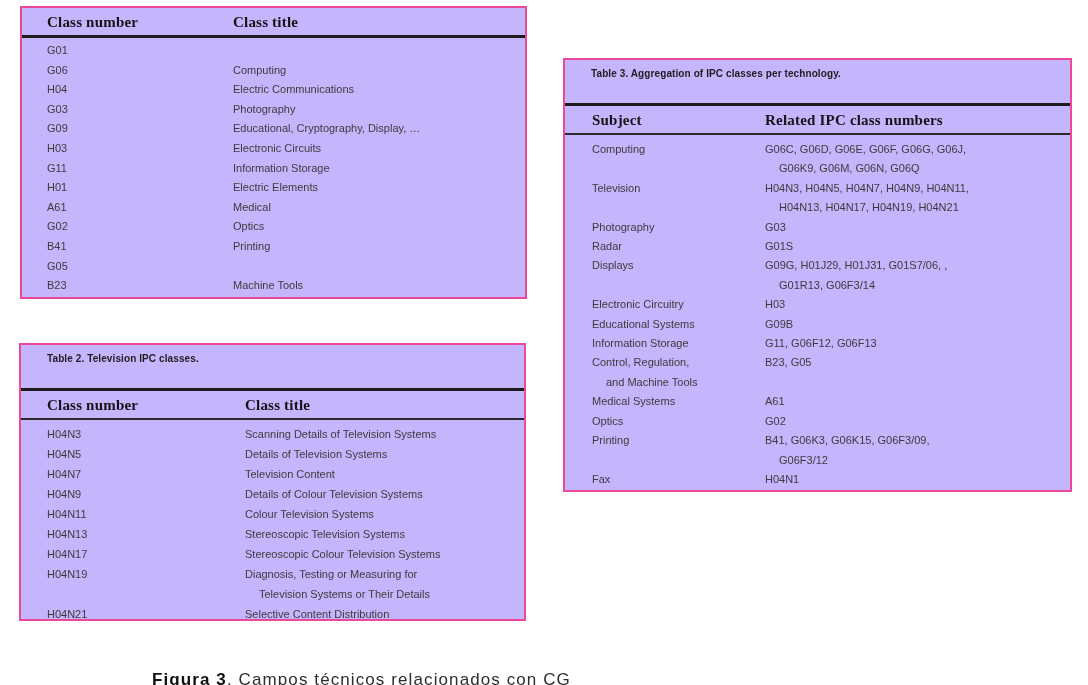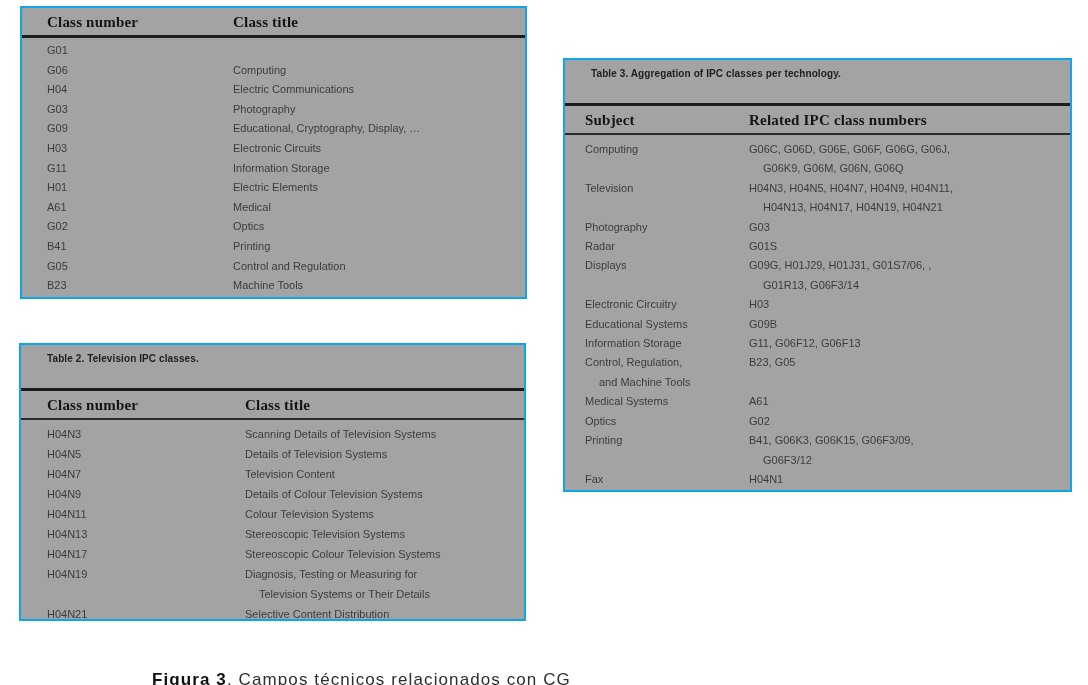--- a/index.html
+++ b/index.html
@@ -6,22 +6,22 @@
   html,body { background:#ffffff; }
   .page {
     position:relative;
     width:1088px; height:685px;
     background:#ffffff;
     font-family:"Liberation Sans", sans-serif;
     overflow:hidden;
   }
   .tablebox {
     position:absolute;
-    border:2px solid #0ea5e9;
-    background:#a3a3a3;
+    border:2px solid #ec4899;
+    background:#c4b5fd;
   }
   .t1 { left:20px;  top:6px;   width:507px; height:293px; }
   .t2 { left:19px;  top:343px; width:507px; height:278px; }
   .t3 { left:563px; top:58px;  width:509px; height:434px; }
 
   .title-row {
     padding:8px 10px 24px 26px;
     border-bottom:3px solid #1c1c1c;
     font-weight:bold;
     font-size:10px;
@@ -46,21 +46,21 @@
   .t3 .rows { padding-top:5px; }
 
   .row { display:flex; }
   .t1 .row { line-height:19.6px; }
   .t2 .row { line-height:20px;justify-content:flex-end; }
   .t3 .row { line-height:19.4px; }
 
   
   .t1 .col-a { width:211px; padding-left:25px; flex:none; }
   .t2 .col-a { width:224px; padding-left:26px; flex:none; }
-  .t3 .col-a { width:184px; padding-left:20px; flex:none; }
+  .t3 .col-a { width:200px; padding-left:27px; flex:none; }
   .col-b { flex:1; padding-right:6px; }
   .cont { padding-left:14px; }
 
   .caption {
     position:absolute;
     left:152px; top:670px;
     font-size:17px;
     letter-spacing:1.1px;
     color:#2e2e2e;
     white-space:nowrap;
@@ -136,23 +136,20 @@
           </div>
         </div>
         <div class="row">
           <div class="col-a">B41</div>
           <div class="col-b">
             <div>Printing</div>
           </div>
         </div>
         <div class="row">
           <div class="col-a">G05</div>
-          <div class="col-b">
-            <div>Control and Regulation</div>
-          </div>
         </div>
         <div class="row">
           <div class="col-a">B23</div>
           <div class="col-b">
             <div>Machine Tools</div>
           </div>
         </div>
       </div>
   </div>
 

